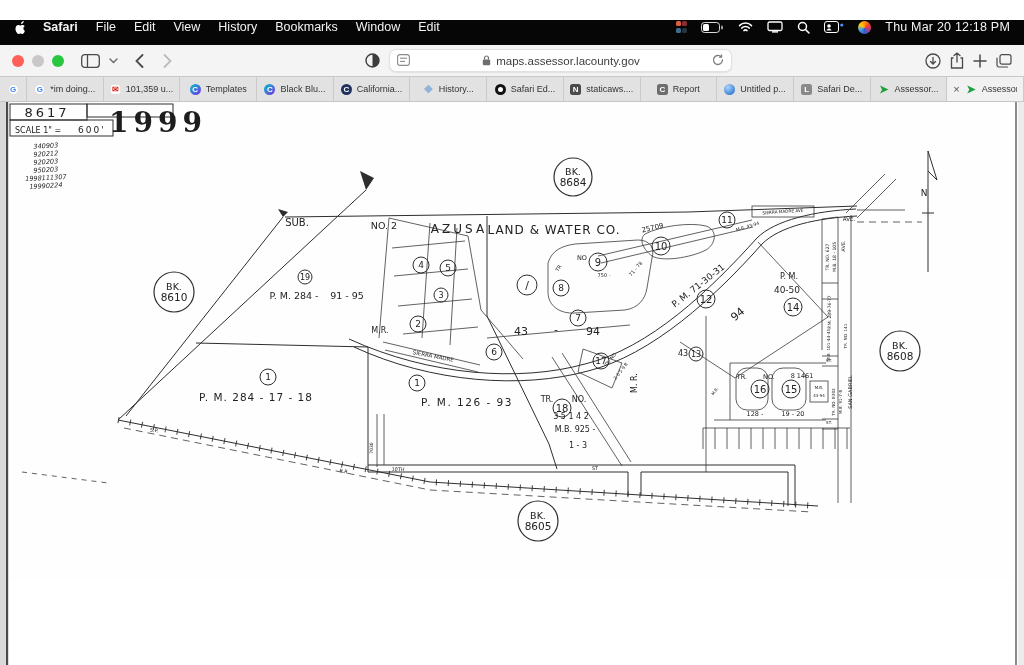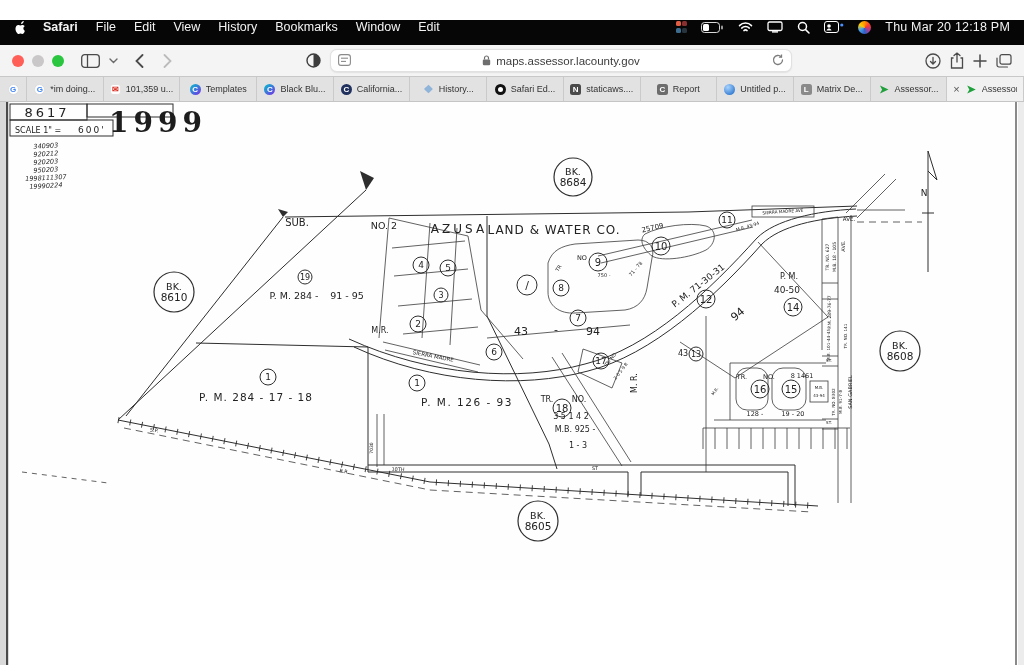--- a/index.html
+++ b/index.html
@@ -18,21 +18,21 @@
   .dotgrid { display:grid; grid-template-columns:5px 5px; grid-gap:1.5px; }
   .dotgrid i { width:5px; height:5px; border-radius:1.5px; display:block; }
 
   
   .toolbar { height:32px; background:#f5f4f5; border-bottom:1px solid #c9c8c9;
     display:flex; align-items:center; padding:0 12px; gap:9px; }
   .tl { display:flex; gap:8px; margin-right:8px; }
   .tl i { width:12px; height:12px; border-radius:50%; display:block; }
   .nav-icn { display:flex; align-items:center; }
   .spacer { flex:1; }
-  .url-pill { width:462px; height:23px; background:#fff; border:1px solid #e2e1e2;
+  .url-pill { width:343px; height:23px; background:#fff; border:1px solid #e2e1e2;
     border-radius:7px; display:flex; align-items:center; padding:0 7px;
     box-shadow:0 .5px 1.5px rgba(0,0,0,.08); }
   .url-center { flex:1; display:flex; align-items:center; justify-content:center; gap:5px;
     color:#3c3c3c; font-size:11.5px; }
 
   
   .tab-bar { height:25px; background:#e3e2e3; border-bottom:1px solid #c6c5c6;
     display:flex; align-items:stretch; font-size:9px; color:#333; }
   .tab { flex:1 1 0; min-width:0; display:flex; align-items:center; justify-content:center;
     gap:5px; padding:0 6px; border-right:1px solid #cbcacb; background:#e3e2e3; }
@@ -233,21 +233,21 @@
       <div class="tab">
         <span class="fav fav-letter-c">C</span>
         <span class="tab-label">Report</span>
       </div>
       <div class="tab">
         <span class="fav fav-blue-sphere"></span>
         <span class="tab-label">Untitled p...</span>
       </div>
       <div class="tab">
         <span class="fav fav-letter-l">L</span>
-        <span class="tab-label">Matrix De...</span>
+        <span class="tab-label">Safari De...</span>
       </div>
       <div class="tab">
         <span class="fav fav-assessor-green">➤</span>
         <span class="tab-label">Assessor...</span>
       </div>
       <div class="tab active">
         <span class="tab-close">×</span>
         <span class="fav fav-assessor-green">➤</span>
         <span class="tab-label">Assessor...</span>
       </div>

